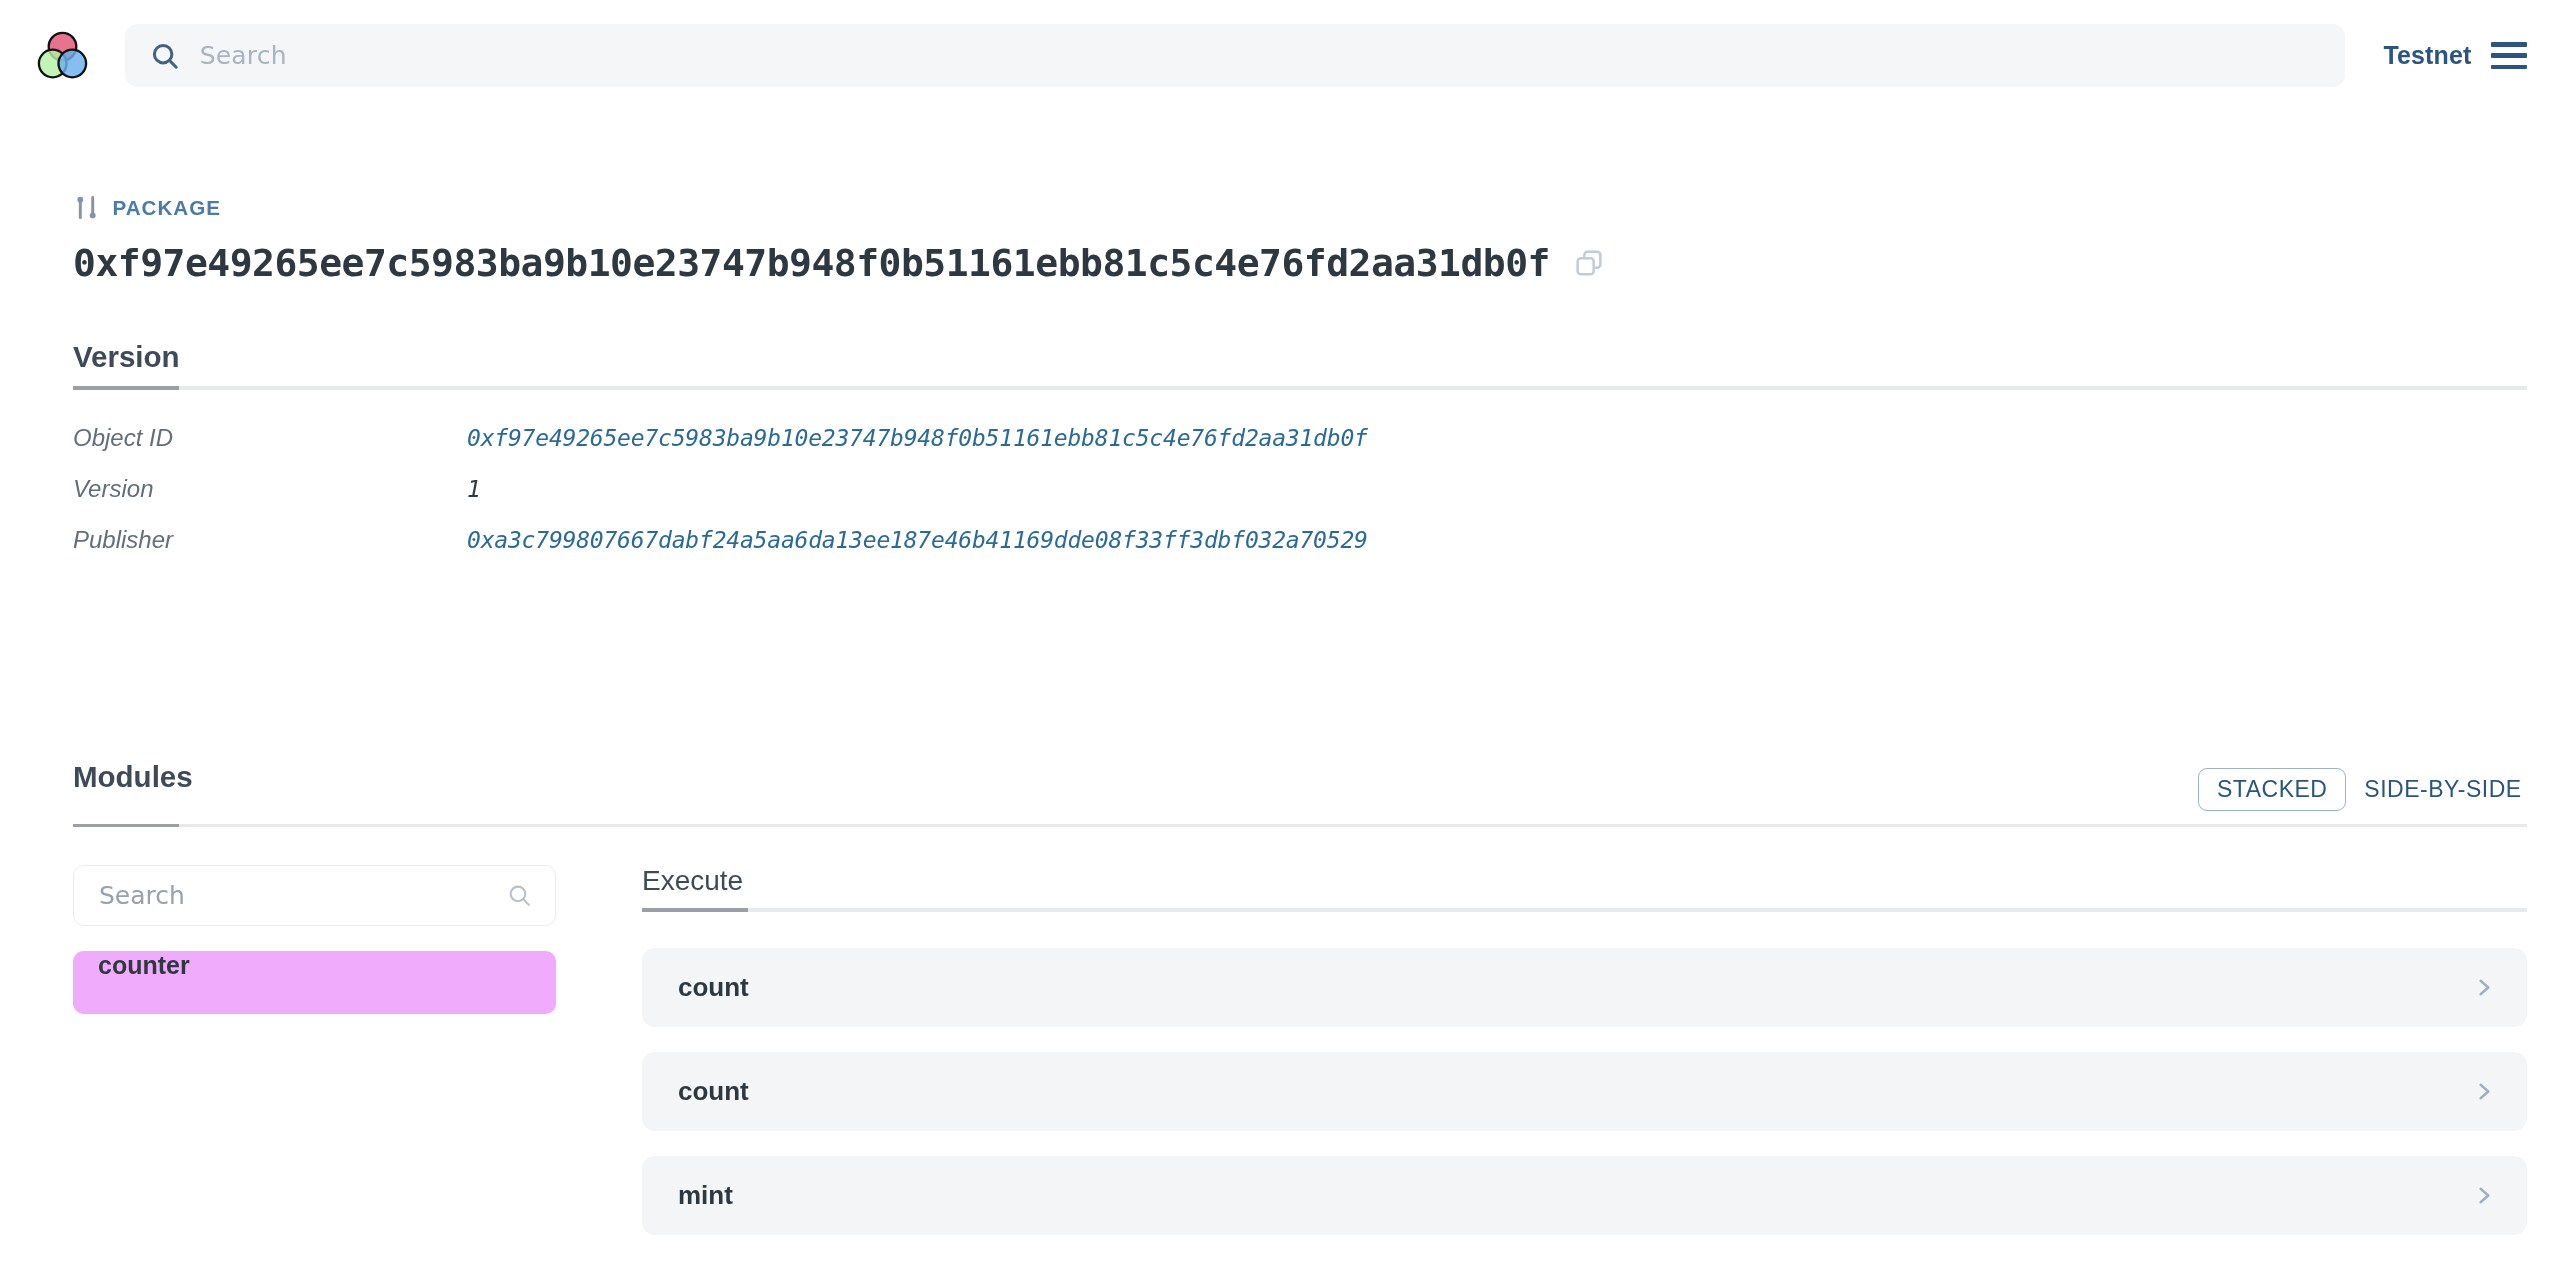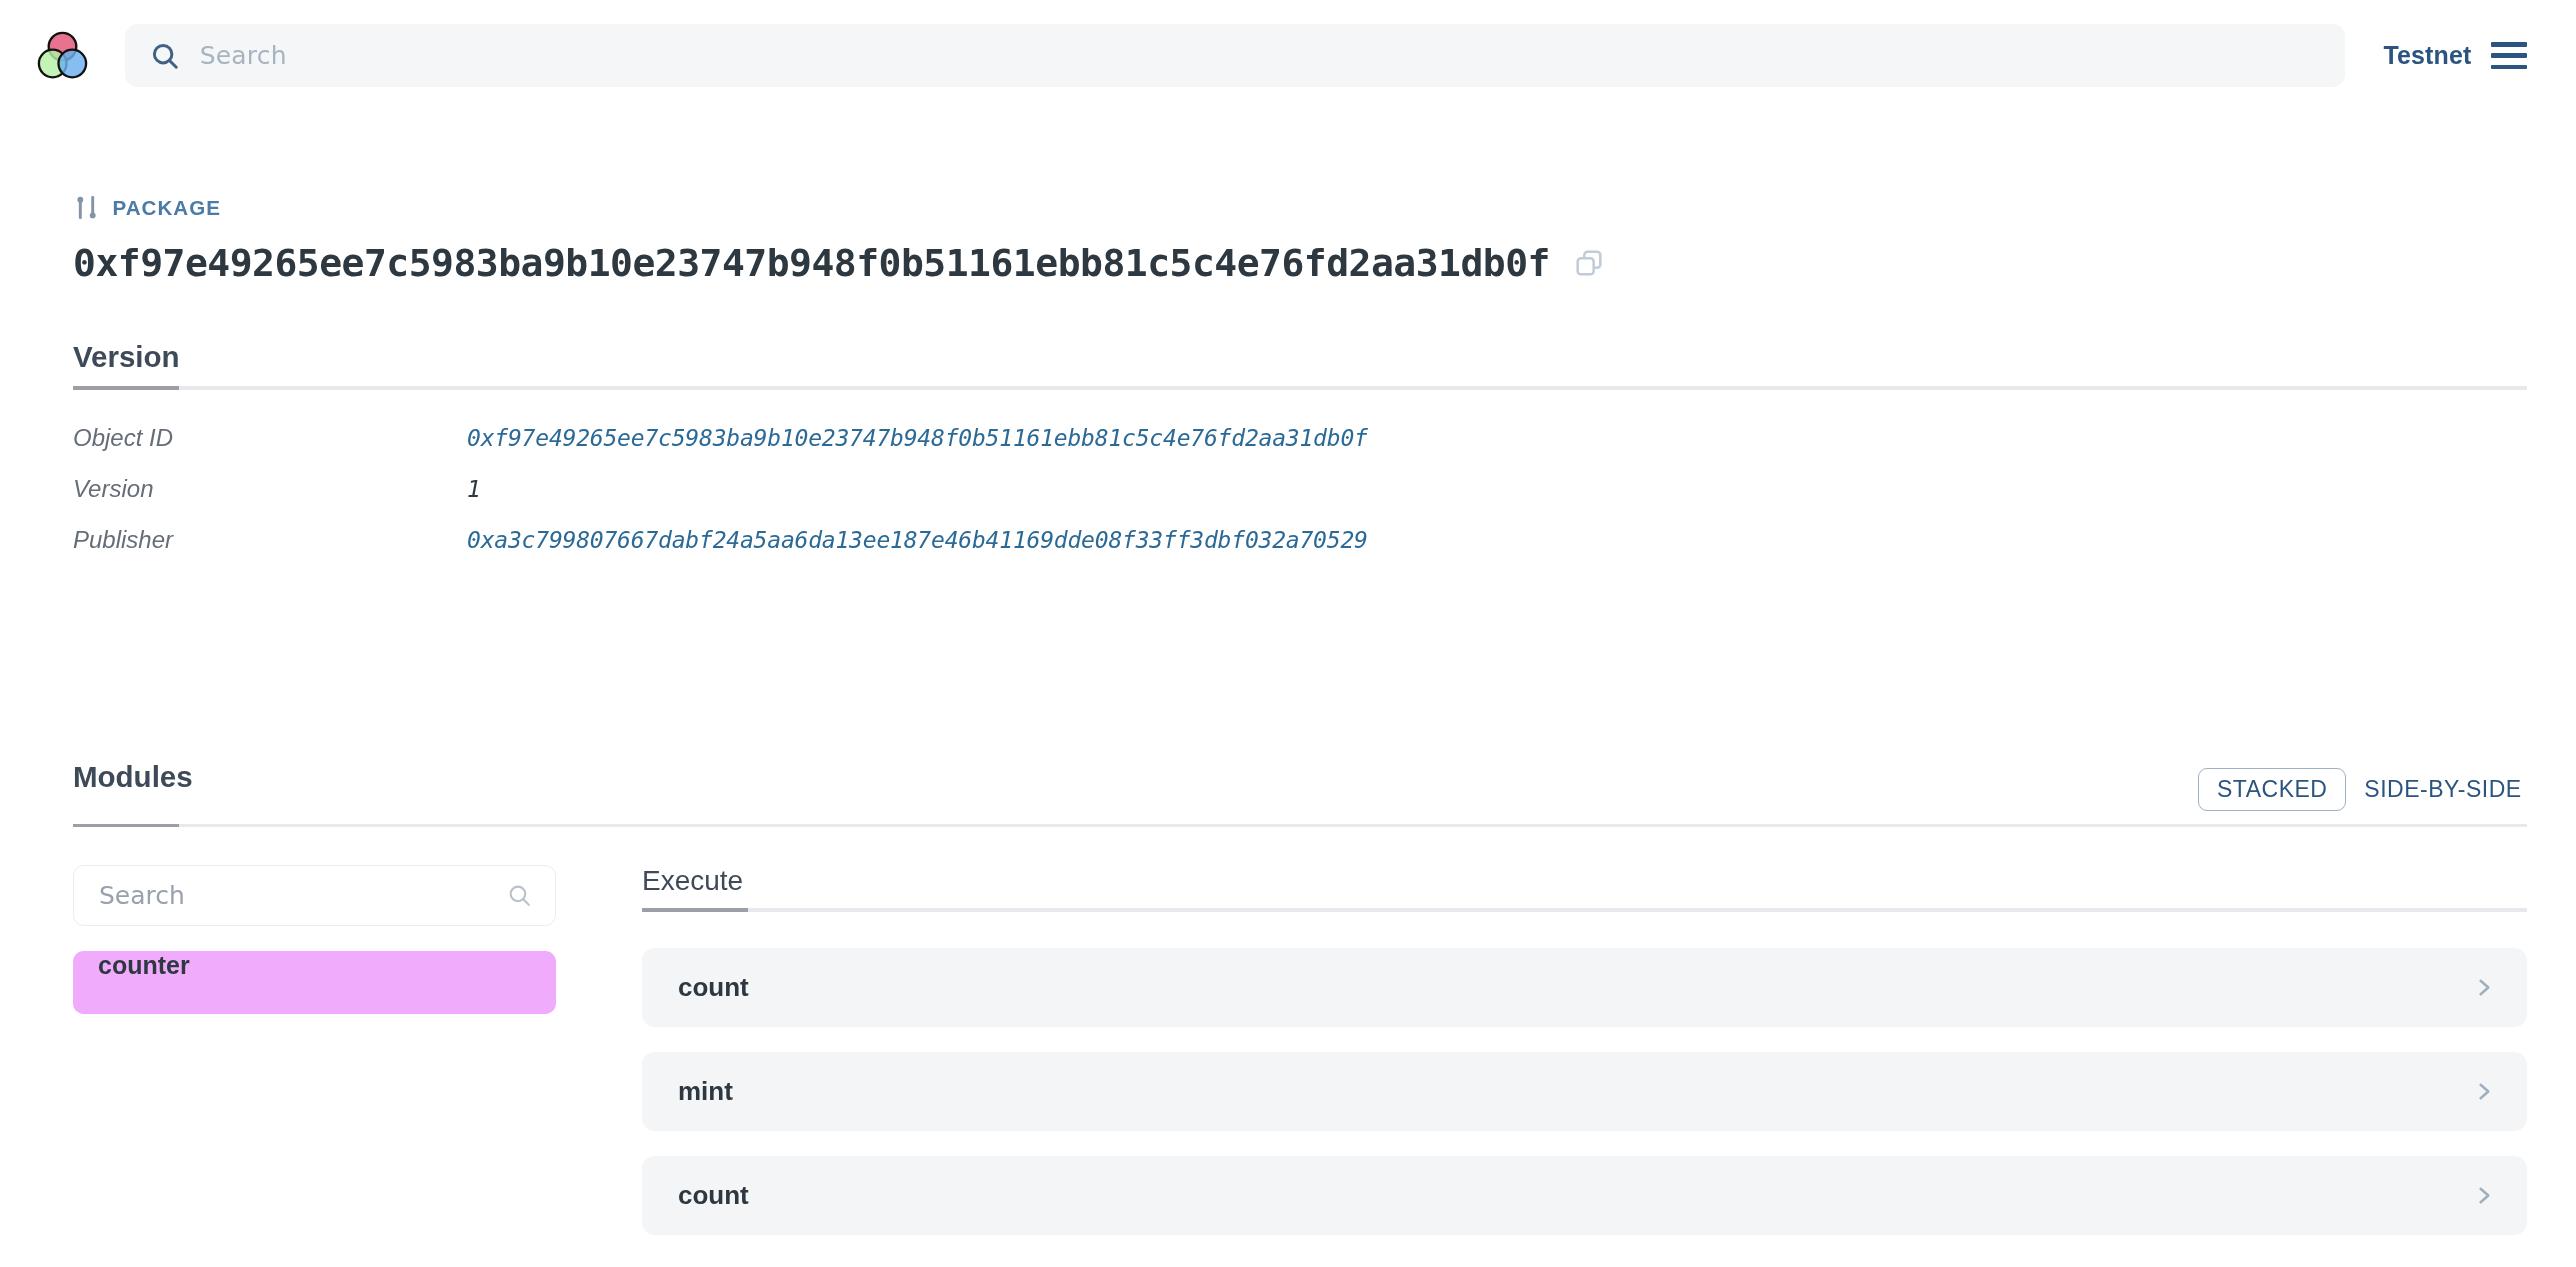--- a/index.html
+++ b/index.html
@@ -395,35 +395,35 @@
           <div class="fn-row">
             <span class="fn-name">count</span>
             <span class="chev">
               <svg viewBox="0 0 24 24" fill="none" stroke="currentColor" stroke-width="2.6" stroke-linecap="round" stroke-linejoin="round">
                 <polyline points="9 5 17 12 9 19"></polyline>
               </svg>
             </span>
           </div>
 
           <div class="fn-row">
+            <span class="fn-name">count</span>
+            <span class="chev">
+              <svg viewBox="0 0 24 24" fill="none" stroke="currentColor" stroke-width="2.6" stroke-linecap="round" stroke-linejoin="round">
+                <polyline points="9 5 17 12 9 19"></polyline>
+              </svg>
+            </span>
+          </div>
+
+          <div class="fn-row">
             <span class="fn-name">mint</span>
             <span class="chev">
               <svg viewBox="0 0 24 24" fill="none" stroke="currentColor" stroke-width="2.6" stroke-linecap="round" stroke-linejoin="round">
                 <polyline points="9 5 17 12 9 19"></polyline>
               </svg>
             </span>
           </div>
 
-          <div class="fn-row">
-            <span class="fn-name">count</span>
-            <span class="chev">
-              <svg viewBox="0 0 24 24" fill="none" stroke="currentColor" stroke-width="2.6" stroke-linecap="round" stroke-linejoin="round">
-                <polyline points="9 5 17 12 9 19"></polyline>
-              </svg>
-            </span>
-          </div>
-
         </div>
       </div>
     </div>
   </div>
 </div>
 
 
 </body></html>

